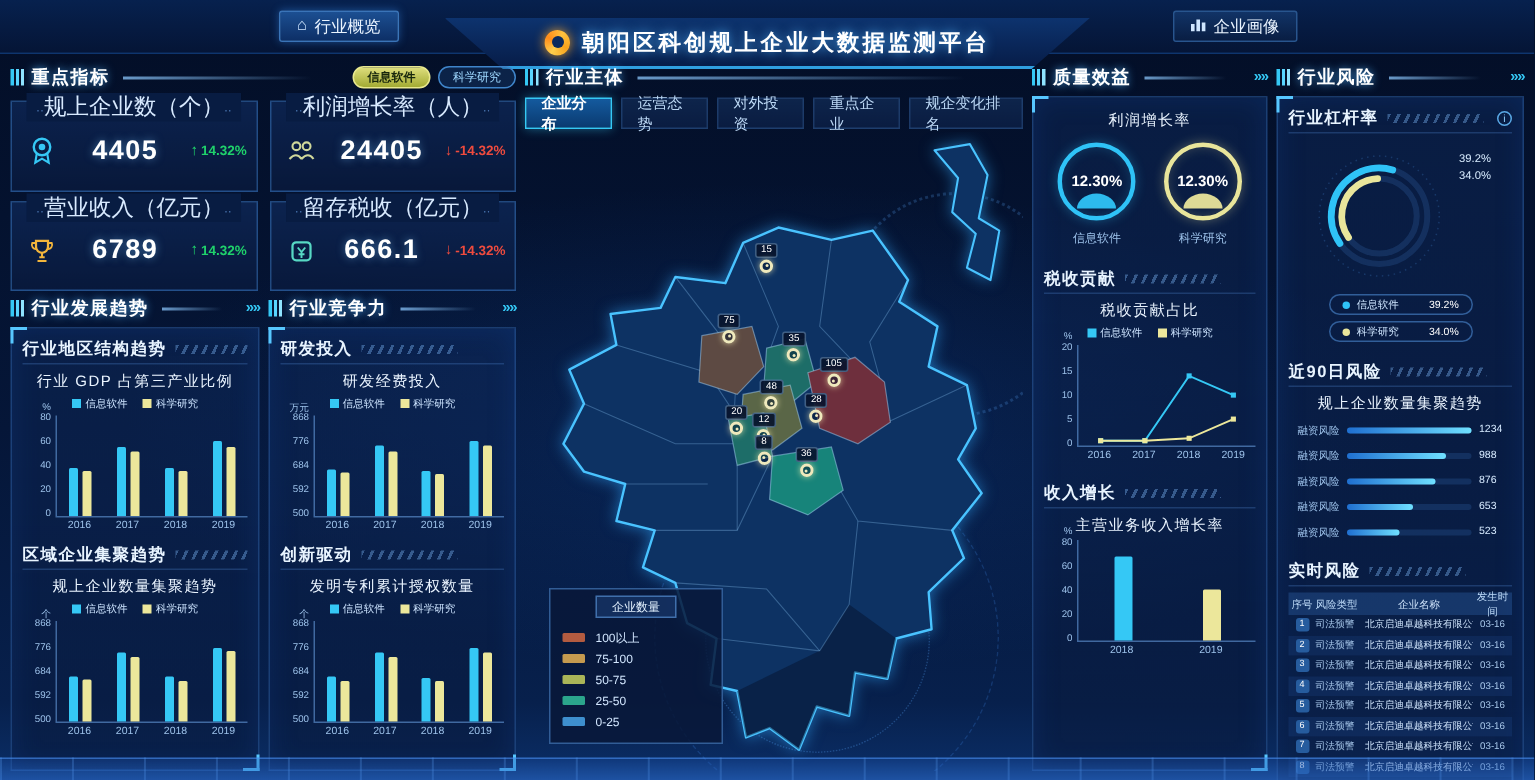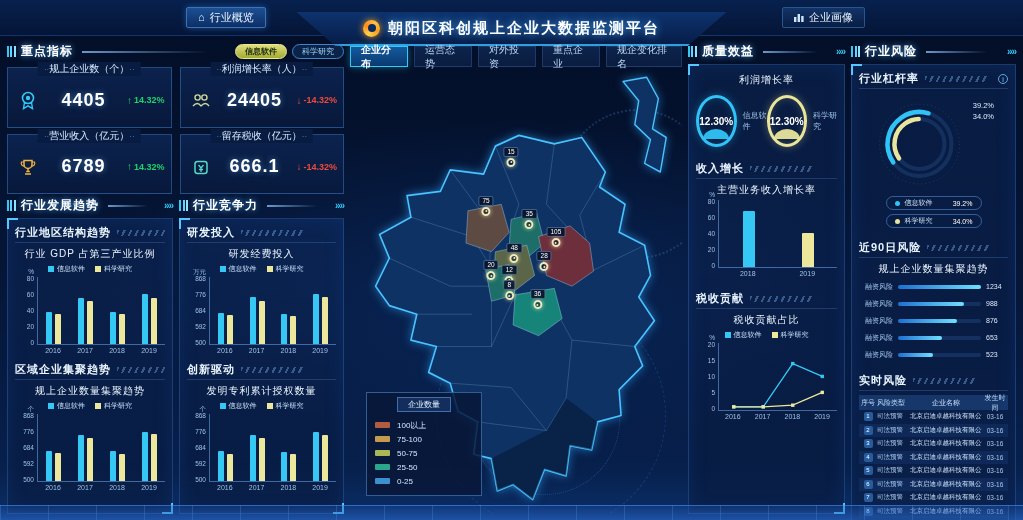--- a/index.html
+++ b/index.html
@@ -70,21 +70,21 @@
     background:repeating-linear-gradient(115deg, rgba(130,190,255,.5) 0 2px, transparent 2px 6px); }
   .info-icon { margin-left:auto; width:10px; height:10px; border:1px solid #5aa9e6; border-radius:50%;
     color:#8fd0ff; font-size:7px; line-height:9px; text-align:center; cursor:pointer; }
 
   
   .cards { flex:1; display:grid; grid-template-columns:1fr 1fr; gap:6px 8px; margin-top:6px; }
   .card { position:relative; display:flex; align-items:center; padding:10px 6px 4px 10px;
     border:1px solid rgba(70,140,220,.42);
     background:linear-gradient(180deg, rgba(16,44,96,.65), rgba(9,26,62,.75)); }
   .card-label { position:absolute; top:-6px; left:50%; transform:translateX(-50%);
-    font-size:10px; color:#d8eaff; white-space:nowrap; padding:0 6px; background:#081c42; }
+    font-size:15px; color:#d8eaff; white-space:nowrap; padding:0 6px; background:#081c42; }
   .card-label::before, .card-label::after { content:"··"; color:rgba(120,180,255,.6); font-size:8px; }
   .card-icon { width:20px; height:20px; flex:0 0 20px; margin-right:4px; }
   .card-value { flex:1; text-align:center; color:#fff; font-size:18px; font-weight:bold; letter-spacing:1px;
     text-shadow:0 0 6px rgba(120,200,255,.5); }
   .card-delta { display:flex; align-items:center; gap:2px; font-size:9px; font-weight:bold; margin-left:2px; }
   .card-delta.up { color:#1fd26b; } .card-delta.down { color:#ef4b3e; }
   .card-delta .arrow { font-size:10px; }
 
   .pills { display:flex; gap:5px; }
   .pill { font-size:8px; padding:1px 9px; border-radius:9px; cursor:pointer; white-space:nowrap; }
@@ -108,21 +108,21 @@
   .xrow span { flex:1; text-align:center; font-size:7px; color:#9dc2ea; padding-top:2px; }
 
   .hbar-row { display:flex; align-items:center; height:17px; }
   .hbar-label { width:34px; flex:0 0 34px; text-align:right; font-size:7px; color:#9dc2ea; }
   .hbar-track { flex:1; height:4px; background:rgba(40,85,150,.35); border-radius:2px; margin:0 5px; }
   .hbar-fill { height:4px; border-radius:2px; background:linear-gradient(90deg,#1f6fd0,#6fe0ff); }
   .hbar-val { width:22px; flex:0 0 22px; font-size:7px; color:#d6eaff; }
 
   
   .gauges { display:flex; justify-content:space-around; margin-top:8px; }
-  .gauge { display:flex; flex-direction:row; align-items:center; gap:6px; }
+  .gauge { display:flex; flex-direction:column; align-items:center; gap:6px; }
   .gauge-circle { position:relative; width:52px; height:52px; border-radius:50%;
     display:flex; align-items:center; justify-content:center; }
   .gauge-value { color:#fff; font-size:10px; font-weight:bold; z-index:2; }
   .gauge-wave { position:absolute; bottom:5px; left:50%; transform:translateX(-50%);
     width:26px; height:10px; border-radius:50% 50% 0 0 / 100% 100% 0 0; opacity:.95; }
   .gauge-label { font-size:8px; color:#9dc2ea; }
 
   
   .donut-wrap { position:relative; height:102px; }
   .donut-labels { position:absolute; right:14px; top:8px; text-align:left; font-size:7.5px; color:#d8ecff; line-height:11px; }
@@ -464,20 +464,25 @@
               <span>2017</span>
               <span>2018</span>
               <span>2019</span>
             </div>
           </div>
       </div>
     </div>
   </div>
 
   <div class="col" id="col-main">
+    <div class="sec-head">
+      <span class="head-icon"></span>
+      <span class="sec-title">行业主体</span>
+      <span class="head-line"></span>
+    </div>
     <div class="tabs">
         <div class="tab active">企业分布</div>
         <div class="tab">运营态势</div>
         <div class="tab">对外投资</div>
         <div class="tab">重点企业</div>
         <div class="tab">规企变化排名</div>
       </div>
     <div class="map-area">
       <div class="ring ring1"></div>
       <div class="ring ring2"></div>
@@ -603,47 +608,20 @@
               <div class="gauge-circle" style="border: 3px solid rgb(233, 229, 155); box-shadow: rgba(233, 229, 155, 0.333) 0px 0px 8px, rgba(233, 229, 155, 0.2) 0px 0px 8px inset;">
                 <div class="gauge-value">12.30%</div>
                 <div class="gauge-wave" style="background: rgb(233, 229, 155);"></div>
               </div>
               <div class="gauge-label">科学研究</div>
             </div>
           </div>
       </div>
       <div class="chart-block" style="margin-top:14px;">
         <div class="sub-head">
-          <span class="sub-title">收入增长</span>
-          <span class="hatch"></span>
-        </div>
-        <div class="chart-title">主营业务收入增长率</div>
-        <div class="chart-body">
-            <div class="axis" style="height: 68px;">
-              <div class="ycol">
-                <div class="unit">%</div>
-                <div class="tick" style="top: -2px;">80</div>
-                <div class="tick" style="top: 14px;">60</div>
-                <div class="tick" style="top: 30px;">40</div>
-                <div class="tick" style="top: 46px;">20</div>
-                <div class="tick" style="top: 62px;">0</div>
-              </div>
-              <div class="plot" style="height: 68px;">
-                <div class="bar" style="width: 12px; left: 23.5px; height: 56px; background: rgb(53, 200, 245);"></div>
-                <div class="bar" style="width: 12px; left: 82.5px; height: 33.6px; background: rgb(236, 231, 155);"></div>
-              </div>
-            </div>
-            <div class="xrow">
-              <span>2018</span>
-              <span>2019</span>
-            </div>
-          </div>
-      </div>
-      <div class="chart-block" style="margin-top:14px;">
-        <div class="sub-head">
           <span class="sub-title">税收贡献</span>
           <span class="hatch"></span>
         </div>
         <div class="chart-title">税收贡献占比</div>
         <div class="chart-body">
             <div class="legend">
               <div class="lg-item">
                 <div class="lg-sw" style="background: rgb(53, 200, 245);"></div>
                 <span>信息软件</span>
               </div>
@@ -672,20 +650,47 @@
                   <rect x="13.05" y="63.099999999999994" width="3.4" height="3.4" fill="#ece79b"></rect>
                   <rect x="42.55" y="63.099999999999994" width="3.4" height="3.4" fill="#ece79b"></rect>
                   <rect x="72.05" y="61.5" width="3.4" height="3.4" fill="#ece79b"></rect>
                   <rect x="101.55" y="48.699999999999996" width="3.4" height="3.4" fill="#ece79b"></rect>
                 </svg>
               </div>
             </div>
             <div class="xrow">
               <span>2016</span>
               <span>2017</span>
+              <span>2018</span>
+              <span>2019</span>
+            </div>
+          </div>
+      </div>
+      <div class="chart-block" style="margin-top:14px;">
+        <div class="sub-head">
+          <span class="sub-title">收入增长</span>
+          <span class="hatch"></span>
+        </div>
+        <div class="chart-title">主营业务收入增长率</div>
+        <div class="chart-body">
+            <div class="axis" style="height: 68px;">
+              <div class="ycol">
+                <div class="unit">%</div>
+                <div class="tick" style="top: -2px;">80</div>
+                <div class="tick" style="top: 14px;">60</div>
+                <div class="tick" style="top: 30px;">40</div>
+                <div class="tick" style="top: 46px;">20</div>
+                <div class="tick" style="top: 62px;">0</div>
+              </div>
+              <div class="plot" style="height: 68px;">
+                <div class="bar" style="width: 12px; left: 23.5px; height: 56px; background: rgb(53, 200, 245);"></div>
+                <div class="bar" style="width: 12px; left: 82.5px; height: 33.6px; background: rgb(236, 231, 155);"></div>
+              </div>
+            </div>
+            <div class="xrow">
               <span>2018</span>
               <span>2019</span>
             </div>
           </div>
       </div>
     </div>
   </div>
 
   <div class="col" id="col-risk">
     <div class="sec-head">

